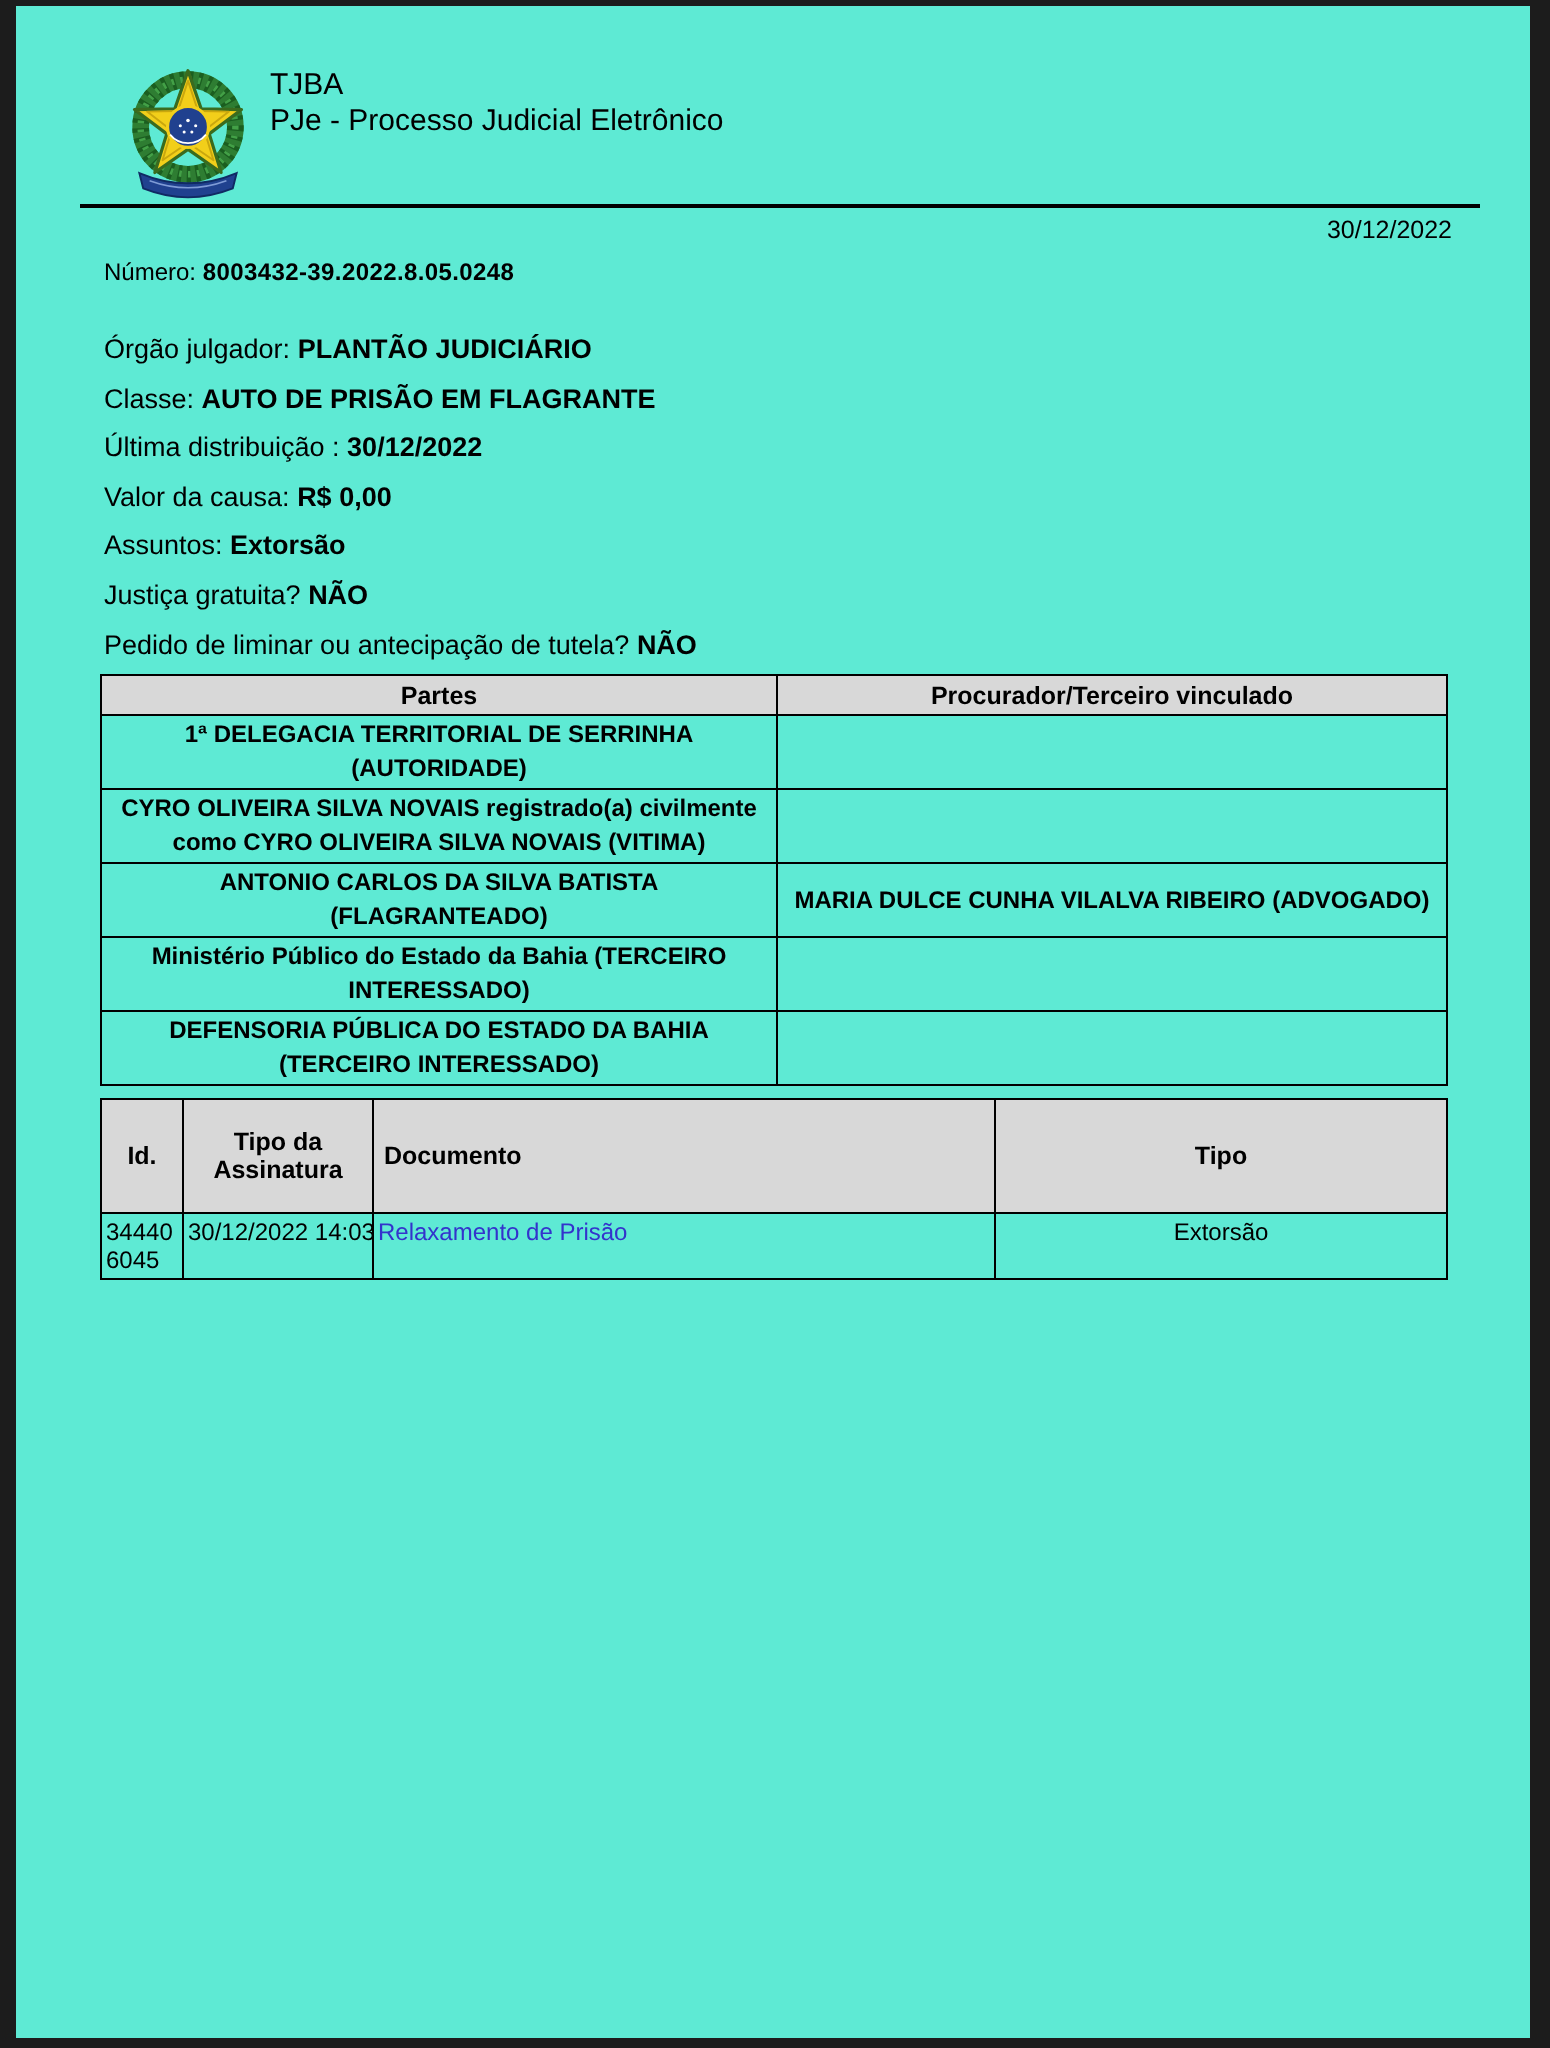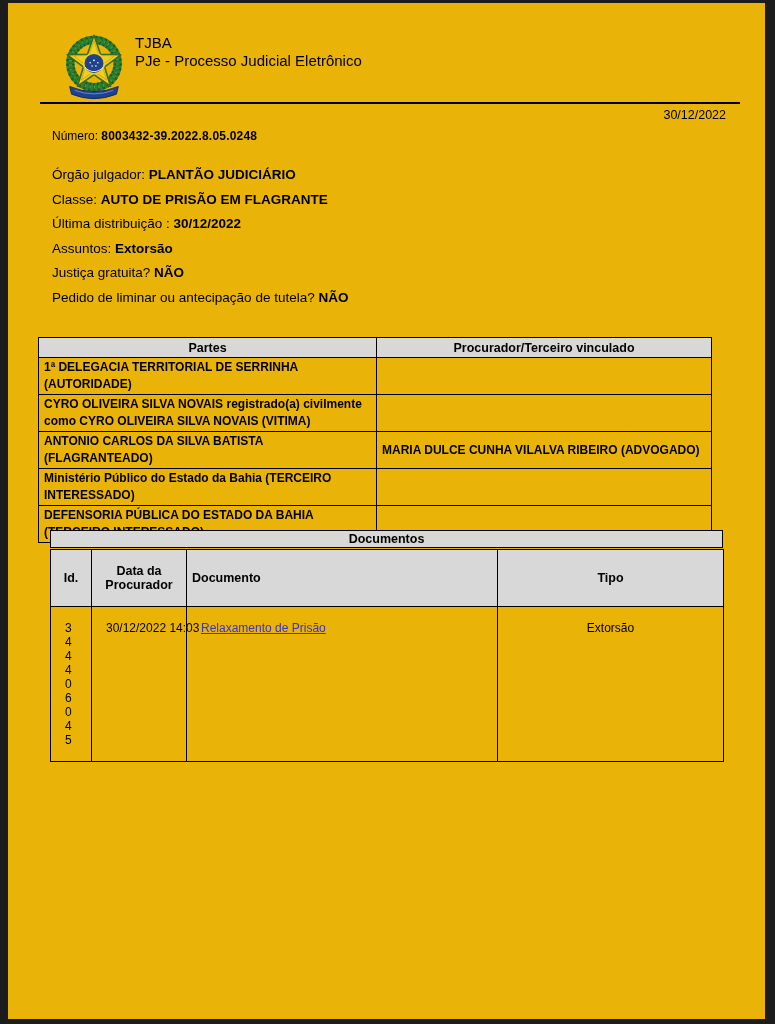--- a/index.html
+++ b/index.html
@@ -7,63 +7,63 @@
   body {
     background:#1c1c1c;
     font-family:"Liberation Sans","DejaVu Sans",sans-serif;
     color:#000;
     position:relative;
     overflow:hidden;
   }
   .page {
     position:absolute; left:8px; top:3px;
     width:757px; height:1016px;
-    background:#eab308;
+    background:#5eead4;
   }
   
   .logo { position:absolute; left:54px; top:26px; width:64px; height:76px; }
   .org-name { position:absolute; left:127px; top:31px; font-size:15px; }
   .system-name { position:absolute; left:127px; top:49px; font-size:15px; }
   .header-rule { position:absolute; left:32px; top:99px; width:700px; height:2px; background:#000; }
   .date-line { position:absolute; top:105px; right:39px; font-size:12.5px; }
   
   .numero-line { position:absolute; left:44px; top:126px; font-size:12px; }
   .numero-line b { letter-spacing:.2px; }
   .details { position:absolute; left:44px; top:160px; font-size:13.5px; }
   .details .field-row { line-height:24.6px; white-space:nowrap; }
   
   table { border-collapse:collapse; table-layout:fixed; }
-  .partes-table { position:absolute; left:30px; top:334px; width:673px; font-size:12px; }
+  .partes-table { position:absolute; left:42px; top:334px; width:673px; font-size:12px; }
   .partes-table th, .partes-table td { border:1px solid #000; }
   .partes-table th {
     background:#d8d8d8; font-size:12.5px; font-weight:bold;
     text-align:center; height:20px; padding:1px 4px;
   }
   .partes-table td {
     font-weight:bold; vertical-align:middle;
-    padding:1px 5px; line-height:17px; height:17px;
+    padding:1px 5px; line-height:17px; height:17px;text-align:center;
   }
   .docs-band {
     position:absolute; left:42px; top:527px; width:673px; height:18px;
     background:#d8d8d8; border:1px solid #000;
     font-size:12.5px; font-weight:bold; text-align:center; line-height:16px;
   }
   .docs-table { position:absolute; left:42px; top:546px; width:673px; font-size:12px; }
   .docs-table th, .docs-table td { border:1px solid #000; }
   .docs-table th {
     background:#d8d8d8; font-size:12.5px; font-weight:bold;
     text-align:center; padding:14px 3px; line-height:14px; height:30px; vertical-align:middle;
   }
   .docs-table th.col-documento { text-align:left; padding-left:5px; }
-  .docs-table td { padding:14px; vertical-align:top; line-height:14px; }
+  .docs-table td { padding:2px; vertical-align:top; line-height:14px; }
   .cell-id { text-align:left; word-break:break-all; padding-left:3px; }
   .cell-data { white-space:nowrap; }
   .cell-doc { text-align:left; padding-left:5px; }
   .cell-tipo { text-align:center; }
-  a.doc-link { color:#3333cc; text-decoration:underline; cursor:pointer; }
+  a.doc-link { color:#3333cc; cursor:pointer; }
 </style>
 </head>
 <body>
 
 <div class="page">
 
   <div class="logo">
     <svg viewBox="0 0 100 115" width="64" height="76" aria-hidden="true">
 
       <circle cx="50" cy="52" r="37" fill="none" stroke="#2e7d32" stroke-width="13"></circle>
@@ -89,20 +89,21 @@
   <div class="system-name">PJe - Processo Judicial Eletrônico</div>
   <div class="header-rule"></div>
   <div class="date-line">30/12/2022</div>
 
   <div class="numero-line"><span>Número: </span><b>8003432-39.2022.8.05.0248</b></div>
 
   <div class="details">
     <div class="field-row"><span>Órgão julgador: </span><b>PLANTÃO JUDICIÁRIO</b></div>
     <div class="field-row"><span>Classe: </span><b>AUTO DE PRISÃO EM FLAGRANTE</b></div>
     <div class="field-row"><span>Última distribuição : </span><b>30/12/2022</b></div>
+    <div class="field-row"><span>Valor da causa: </span><b>R$ 0,00</b></div>
     <div class="field-row"><span>Assuntos: </span><b>Extorsão</b></div>
     <div class="field-row"><span>Justiça gratuita? </span><b>NÃO</b></div>
     <div class="field-row"><span>Pedido de liminar ou antecipação de tutela? </span><b>NÃO</b></div>
   </div>
 
   <table class="partes-table">
     <colgroup>
         <col style="width:338px">
         <col style="width:335px">
       </colgroup>
@@ -129,33 +130,32 @@
         <td>Ministério Público do Estado da Bahia (TERCEIRO INTERESSADO)</td>
         <td></td>
       </tr>
       <tr>
         <td>DEFENSORIA PÚBLICA DO ESTADO DA BAHIA (TERCEIRO INTERESSADO)</td>
         <td></td>
       </tr>
     </tbody>
   </table>
 
-  <div class="docs-band">Documentos</div>
 
   <table class="docs-table">
     <colgroup>
       <col style="width:41px">
         <col style="width:95px">
         <col style="width:311px">
         <col style="width:226px">
     </colgroup>
     <thead>
       <tr>
         <th>Id.</th>
-        <th>Data da Procurador</th>
+        <th>Tipo da Assinatura</th>
         <th class="col-documento">Documento</th>
         <th>Tipo</th>
       </tr>
     </thead>
     <tbody>
       <tr>
         <td class="cell-id">344406045</td>
         <td class="cell-data">30/12/2022 14:03</td>
         <td class="cell-doc">
           <a class="doc-link">Relaxamento de Prisão</a>

